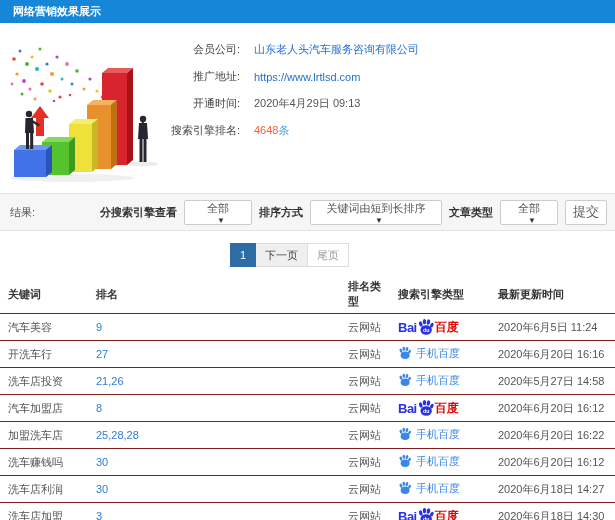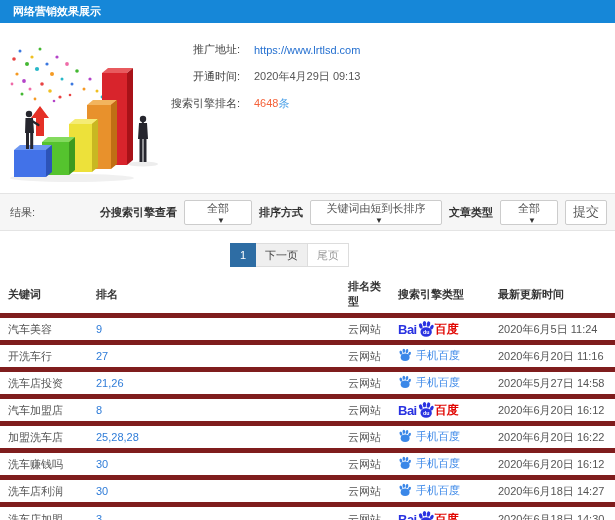--- a/index.html
+++ b/index.html
@@ -40,21 +40,21 @@
   .page-btn { min-width:24px; height:24px; display:flex; align-items:center; justify-content:center; padding:0 9px;
     border:1px solid #ddd; font-size:11px; cursor:pointer; }
   .page-current { background:#2e6da4; border-color:#2e6da4; color:#fff; }
   .page-next { background:#efefef; color:#444; border-left:none; }
   .page-last { background:#fff; color:#999; border-left:none; }
 
   
   table { width:615px; border-collapse:collapse; table-layout:fixed; }
   col.c1{width:88px} col.c2{width:252px} col.c3{width:50px} col.c4{width:100px} col.c5{width:125px}
   th { text-align:left; font-weight:bold; color:#333; font-size:11px; height:24px; padding:0 0 4px 8px; }
-  td { height:27px; border-top:5px solid #7f1d1d; padding-left:8px; color:#555; font-size:11px; }
+  td { height:27px; border-top:1px solid #7f1d1d; padding-left:8px; color:#555; font-size:11px; }
   td.rank { color:#2f7cd8; cursor:pointer; }
   .engine-logo { display:inline-flex; align-items:center; white-space:nowrap;text-align:center; }
   .bd-bai { color:#2932e1; font-weight:bold; font-size:13px; letter-spacing:-0.5px; }
   .bd-cn { color:#e10602; font-weight:bold; font-size:12px; }
   .mb-text { color:#3a87e8; font-size:11px; margin-left:4px; }
   .paw { vertical-align:middle; }
 </style>
 </head>
 <body>
 
@@ -146,20 +146,24 @@
         <circle cx="141" cy="90" r="3.2"></circle>
         <path d="M137,94 L145,94 L146,110 L136,110 Z"></path>
         <rect x="137.5" y="109" width="3" height="24"></rect>
         <rect x="141.5" y="109" width="3" height="24"></rect>
         <line x1="138" y1="97" x2="141" y2="93.5" stroke="#26262e" stroke-width="1.8" stroke-linecap="round"></line>
       </g>
     </svg>
 
     <div class="info-list">
       <div class="info-row">
+        <div class="info-label">会员公司:</div>
+        <a class="info-value link">山东老人头汽车服务咨询有限公司</a>
+      </div>
+      <div class="info-row">
         <div class="info-label">推广地址:</div>
         <a class="info-value link">https://www.lrtlsd.com</a>
       </div>
       <div class="info-row">
         <div class="info-label">开通时间:</div>
         <div class="info-value">2020年4月29日 09:13</div>
       </div>
       <div class="info-row">
         <div class="info-label">搜索引擎排名:</div>
         <div class="info-value">
@@ -244,21 +248,21 @@
      <svg class="paw" width="14" height="14" viewBox="0 0 24 24">
      <ellipse cx="5" cy="8" rx="2.3" ry="3.6" fill="#3a87e8" transform="rotate(-18 5 8)"></ellipse>
      <ellipse cx="10" cy="4.8" rx="2.3" ry="3.6" fill="#3a87e8"></ellipse>
      <ellipse cx="15.3" cy="5.4" rx="2.3" ry="3.6" fill="#3a87e8" transform="rotate(14 15.3 5.4)"></ellipse>
      <ellipse cx="19.8" cy="9.5" rx="2.1" ry="3.2" fill="#3a87e8" transform="rotate(30 19.8 9.5)"></ellipse>
      <ellipse cx="12.2" cy="16" rx="7.6" ry="6.4" fill="#3a87e8"></ellipse>
 
    </svg>
      <span class="mb-text">手机百度</span>
    </span></td>
-      <td>2020年6月20日 11:16</td>
+      <td>2020年6月20日 16:16</td>
     </tr>
 
     <tr>
       <td>洗车店投资</td>
       <td class="rank">21,26</td>
       <td>云网站</td>
       <td><span class="engine-logo">
      <svg class="paw" width="14" height="14" viewBox="0 0 24 24">
      <ellipse cx="5" cy="8" rx="2.3" ry="3.6" fill="#3a87e8" transform="rotate(-18 5 8)"></ellipse>
      <ellipse cx="10" cy="4.8" rx="2.3" ry="3.6" fill="#3a87e8"></ellipse>

